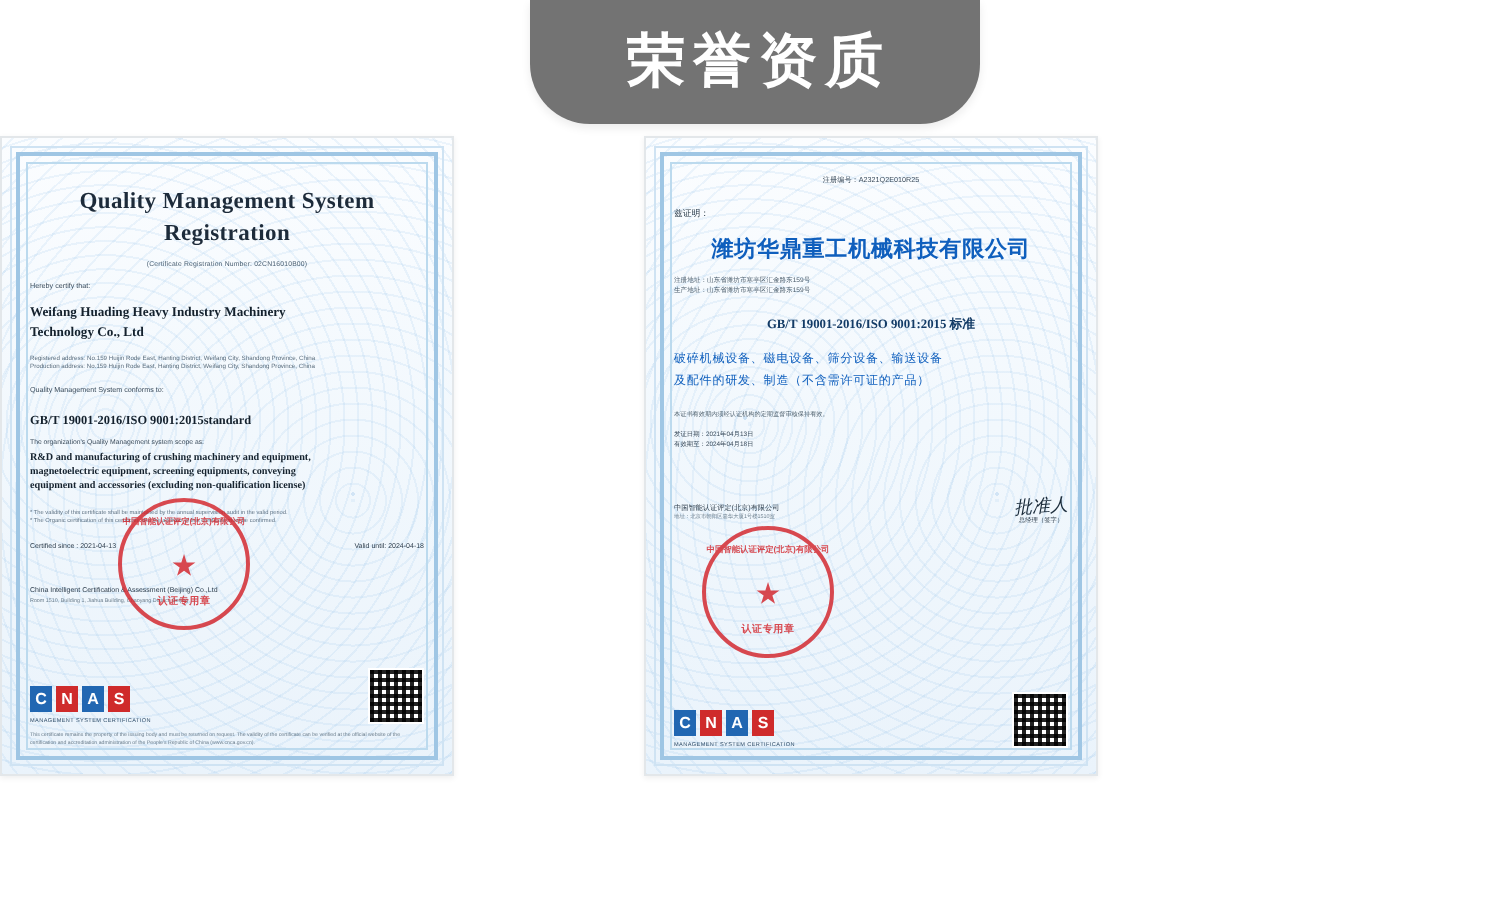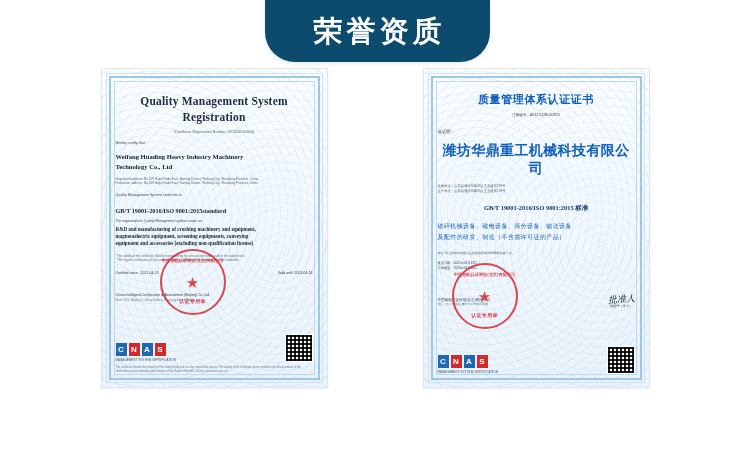--- a/index.html
+++ b/index.html
@@ -20,21 +20,21 @@
     background: #ffffff;
   }
 
   
   .banner {
     position: absolute;
     left: 265px;
     top: 0;
     width: 225px;
     height: 62px;
-    background: #0c4a6e;
+    background: #737373;
     border-bottom-left-radius: 30px;
     border-bottom-right-radius: 30px;
     display: flex;
     align-items: center;
     justify-content: center;
     box-shadow: 0 2px 5px rgba(0,0,0,0.08);
   }
   .banner-text {
     color: #ffffff;
     font-size: 29px;
@@ -45,21 +45,20 @@
   }
 
   
   .certs {
     position: absolute;
     left: 0;
     top: 68px;
     width: 750px;
     height: 380px;
     display: flex;
-    justify-content: center;
     gap: 95px;
   }
 
   .cert {
     position: relative;
     width: 225px;
     height: 318px;
     background: #ffffff;
     border: 1px solid #e3e7ea;
     box-shadow: 0 1px 3px rgba(0,0,0,0.07);
@@ -200,21 +199,21 @@
     font-size: 3.6px;
     color: #3b4c5c;
     margin-top: 6px;
   }
   .cn-row {
     font-size: 4.4px;
     color: #2a3a48;
     margin-top: 12px;
   }
   .cn-company {
-    font-size: 14px;
+    font-size: 11px;
     font-weight: bold;
     color: #0f5fbd;
     text-align: center;
     margin-top: 8px;
     letter-spacing: 0.4px;
   }
   .cn-addr {
     font-size: 3.3px;
     color: #4a5c6b;
     line-height: 1.6;
@@ -439,21 +438,20 @@
         <div class="star">★</div>
         <div class="arc-bottom">认证专用章</div>
       </div>
     </div>
 
     <div class="cert">
       <div class="cert-bg"></div>
       <div class="cert-frame"></div>
       <div class="cert-inner">
 
-        <div class="cn-title">质量管理体系认证证书</div>
         <div class="cn-no">注册编号：A2321Q2E010R25</div>
 
         <div class="cn-row">兹证明：</div>
         <div class="cn-company">潍坊华鼎重工机械科技有限公司</div>
         <div class="cn-addr" style="white-space:pre-line">注册地址：山东省潍坊市寒亭区汇金路东159号
 生产地址：山东省潍坊市寒亭区汇金路东159号</div>
 
         <div class="cn-std">GB/T 19001-2016/ISO 9001:2015 标准</div>
 
         <div class="cn-scope">

